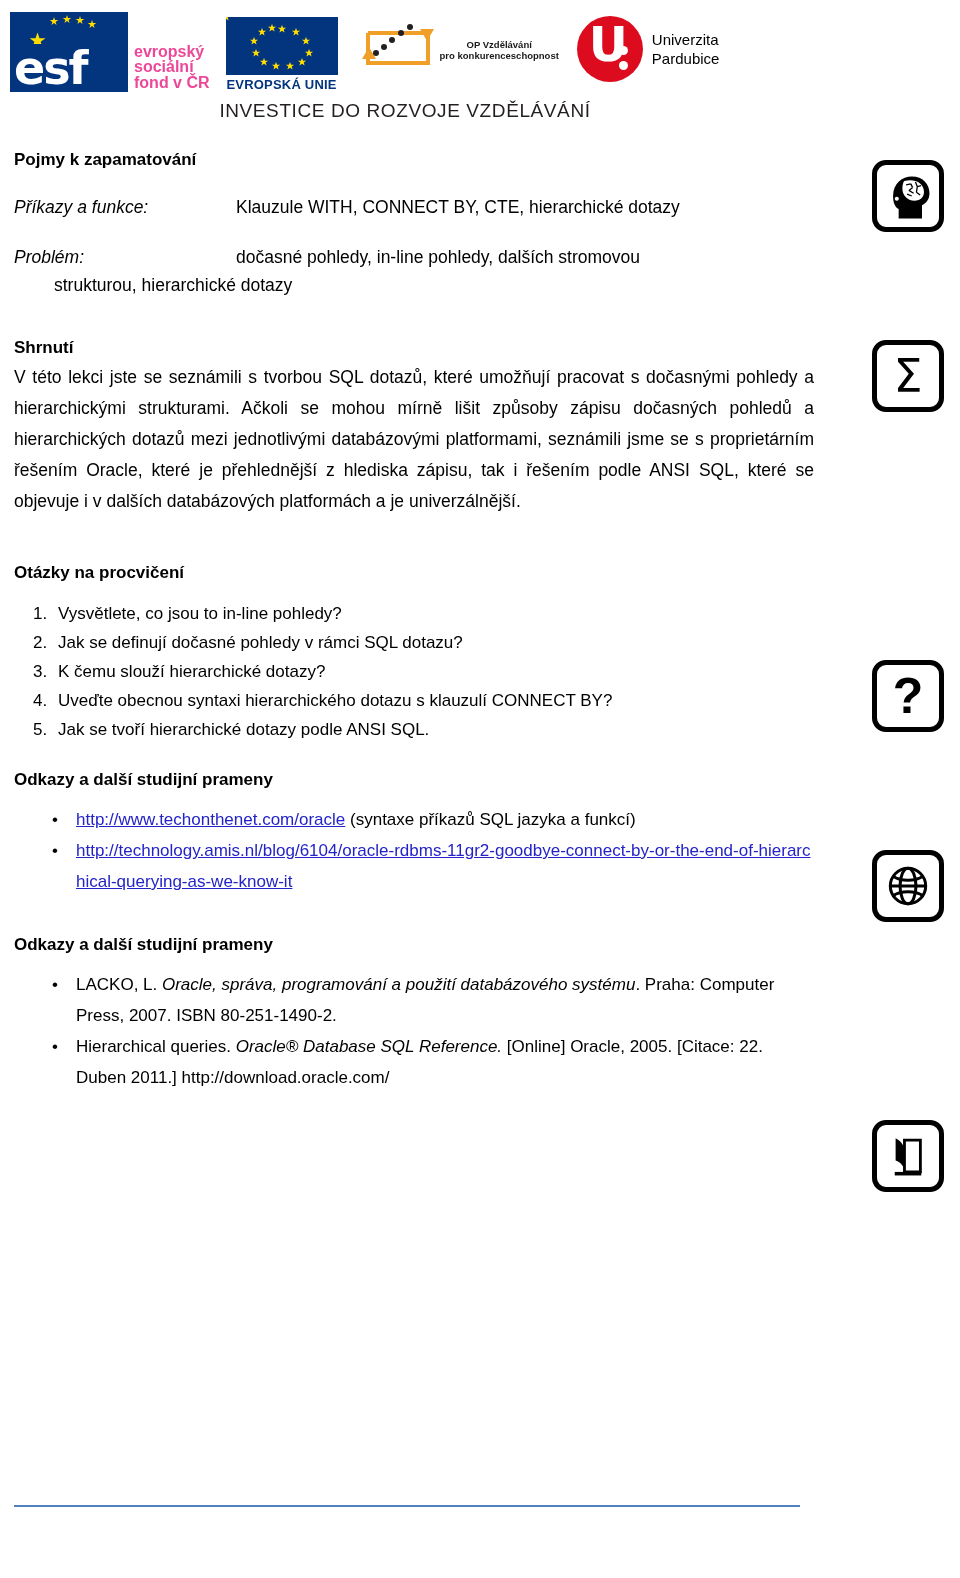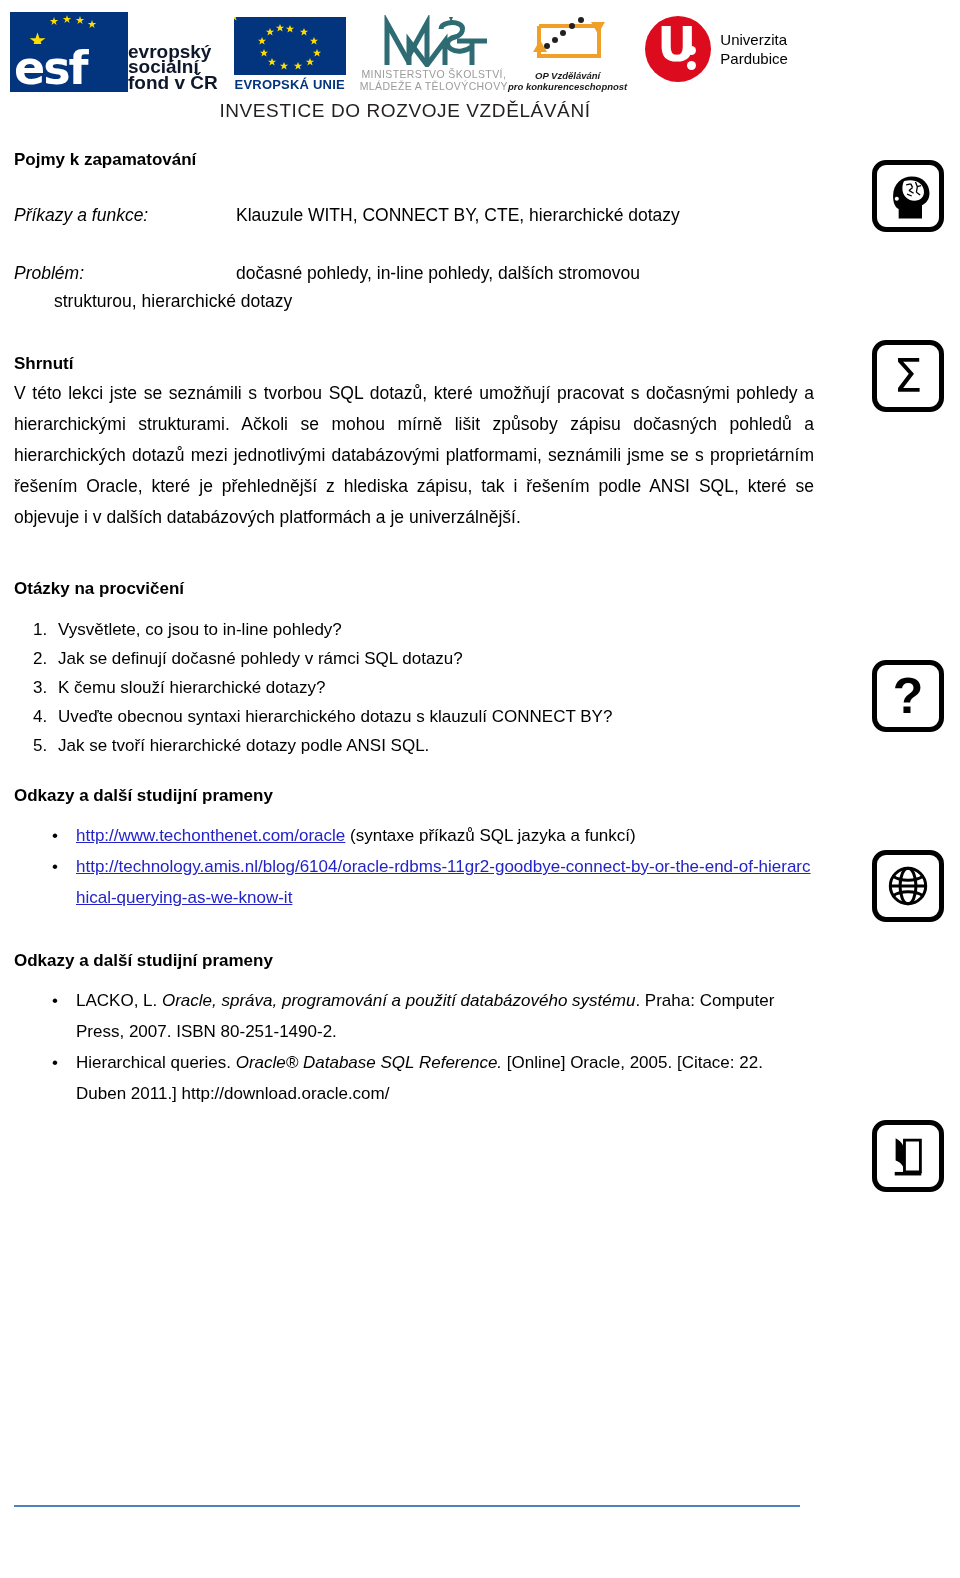--- a/index.html
+++ b/index.html
@@ -50,25 +50,26 @@
     position: absolute;
     left: 4px; bottom: 2px;
     font-family: "DejaVu Sans", sans-serif;
     font-weight: bold;
     font-size: 46px;
     line-height: 44px;
     color: #ffffff;
     letter-spacing: -2px;
   }
   .esf-text {
-    font-family: "Liberation Sans", sans-serif;
-    font-weight: bold;
-    font-size: 19px;
+    margin-left: 6px;
+    font-family: "Liberation Sans", sans-serif;
+    font-weight: bold;
+    font-size: 16px;
     line-height: 15.5px;
-    color: #0f172a;
+    color: #ec4899;
     padding-bottom: 2px;
   }
 
   
   .logo-eu {
     margin-left: 16px;
     display: flex;
     flex-direction: column;
     align-items: center;
     height: 86px;
@@ -106,27 +107,25 @@
     font-size: 10.5px;
     line-height: 12px;
     color: #9b9b9b;
     text-align: center;
     letter-spacing: 0.4px;
     margin-top: 1px;
   }
 
   
   .logo-opvk {
-    margin-left: 0;
-    display: flex;
-    flex-direction: column;
+    margin-left: 16px;
+    display: flex;
     align-items: center;
     height: 86px;
     justify-content: flex-end;
-    font-style: italic;
   }
   .opvk-mark { width: 86px; height: 52px; position: relative; }
   .opvk-caption {
     font-family: "Liberation Sans", sans-serif;
     font-weight: bold;
     font-size: 9.5px;
     line-height: 11px;
     color: #1a1a1a;
     text-align: center;
     margin-top: 2px;
@@ -197,21 +196,21 @@
     font-family: "Liberation Sans", sans-serif;
     font-weight: bold;
     font-size: 17px;
     margin: 0;
     padding: 0;
     color: #000;
   }
 
   .kv-row {
     display: flex;
-    margin-top: 32px;
+    margin-top: 24px;
     font-size: 17.5px;
     line-height: 26px;
   }
   .kv-key {
     font-style: italic;
     width: 222px;
     flex: 0 0 222px;
   }
   .kv-val {
     flex: 1 1 auto;
@@ -375,42 +374,20 @@
             <use href="#eus" x="30" y="36"></use>
             <use href="#eus" x="28" y="24"></use>
             <use href="#eus" x="36" y="15"></use>
             <use href="#eus" x="46" y="11"></use>
           </g>
         </svg>
       </div>
       <div class="eu-caption">EVROPSKÁ UNIE</div>
     </div>
 
-    <div class="logo-msmt">
-      <div class="msmt-mark">
-        <svg viewBox="0 0 110 52" width="110" height="52">
-          <g fill="none" stroke="#2e6b73" stroke-width="5">
-            <polyline points="8,50 8,8 28,44 48,8 48,50"></polyline>
-            <path d="M62,14 C62,8 74,6 80,9 C86,12 84,20 76,22 C68,24 66,30 72,34 C78,38 88,36 92,32"></path>
-          </g>
-          <g fill="#2e6b73">
-            <polygon points="70,2 74,2 72,7"></polygon>
-          </g>
-          <g fill="none" stroke="#2e6b73" stroke-width="5">
-            <polyline points="30,50 30,26 48,50 66,26 66,50"></polyline>
-            <line x1="78" y1="26" x2="108" y2="26"></line>
-            <line x1="93" y1="26" x2="93" y2="50"></line>
-          </g>
-        </svg>
-      </div>
-      <div class="msmt-caption">
-        <span>MINISTERSTVO ŠKOLSTVÍ,</span><br>
-        <span>MLÁDEŽE A TĚLOVÝCHOVY</span>
-      </div>
-    </div>
 
     <div class="logo-opvk">
       <div class="opvk-mark">
         <svg viewBox="0 0 86 52" width="86" height="52">
           <g stroke="#f0a029" stroke-width="4" fill="none">
             <polyline points="14,10 74,10 74,40 14,40 14,10"></polyline>
           </g>
           <g fill="#f0a029">
             <polygon points="66,6 80,6 73,18"></polygon>
             <polygon points="8,36 22,36 15,24"></polygon>

